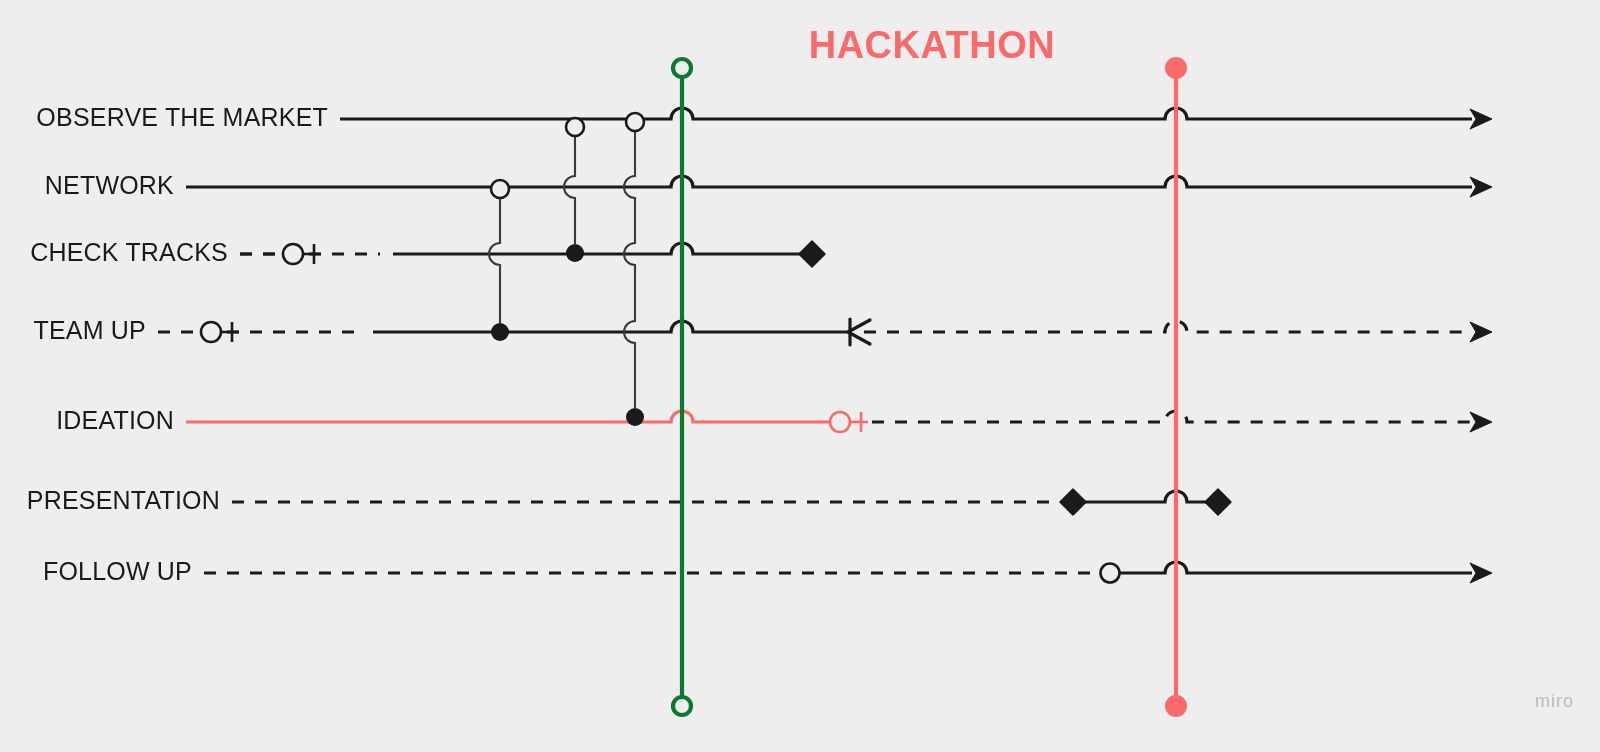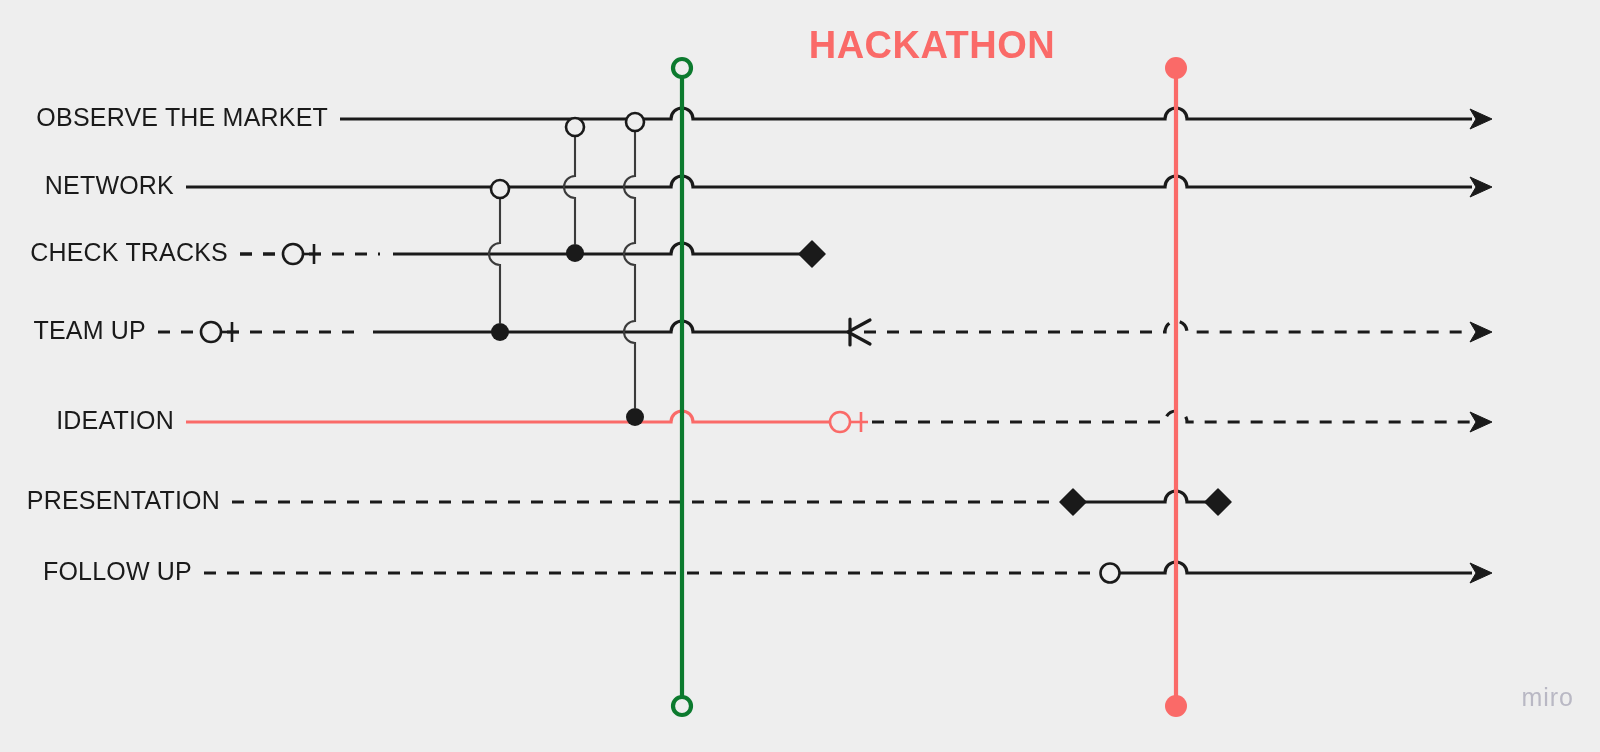--- a/index.html
+++ b/index.html
@@ -24,21 +24,21 @@
     font-size:38px;
     font-weight:bold;
     fill:#FA6A68;
     font-family:"Liberation Sans", sans-serif;
     text-anchor:middle;
     letter-spacing:0.5px;
   }
   .wm{
     position:absolute;
     right:26px;bottom:40px;
-    font-size:25px;
+    font-size:18px;
     color:#B9B8C4;
     font-family:"Liberation Sans", sans-serif;
     letter-spacing:1px;
     user-select:none;
   }
 </style>
 </head>
 <body>
 
 <div id="board">

